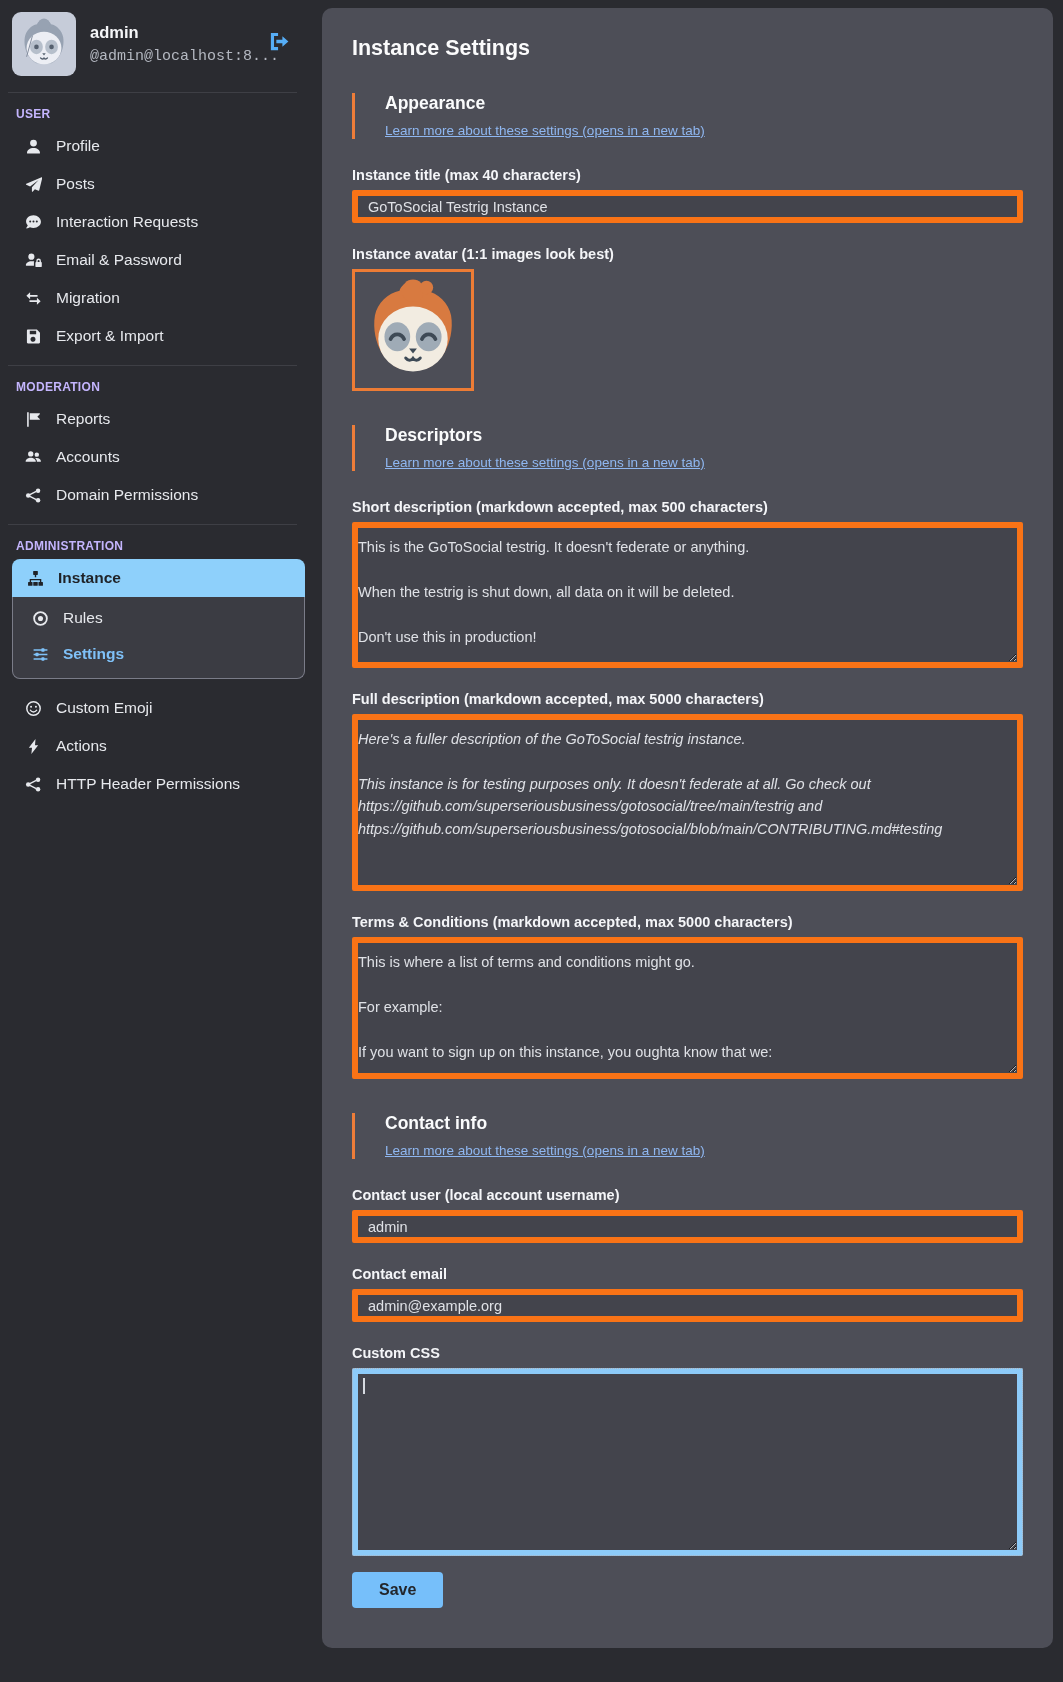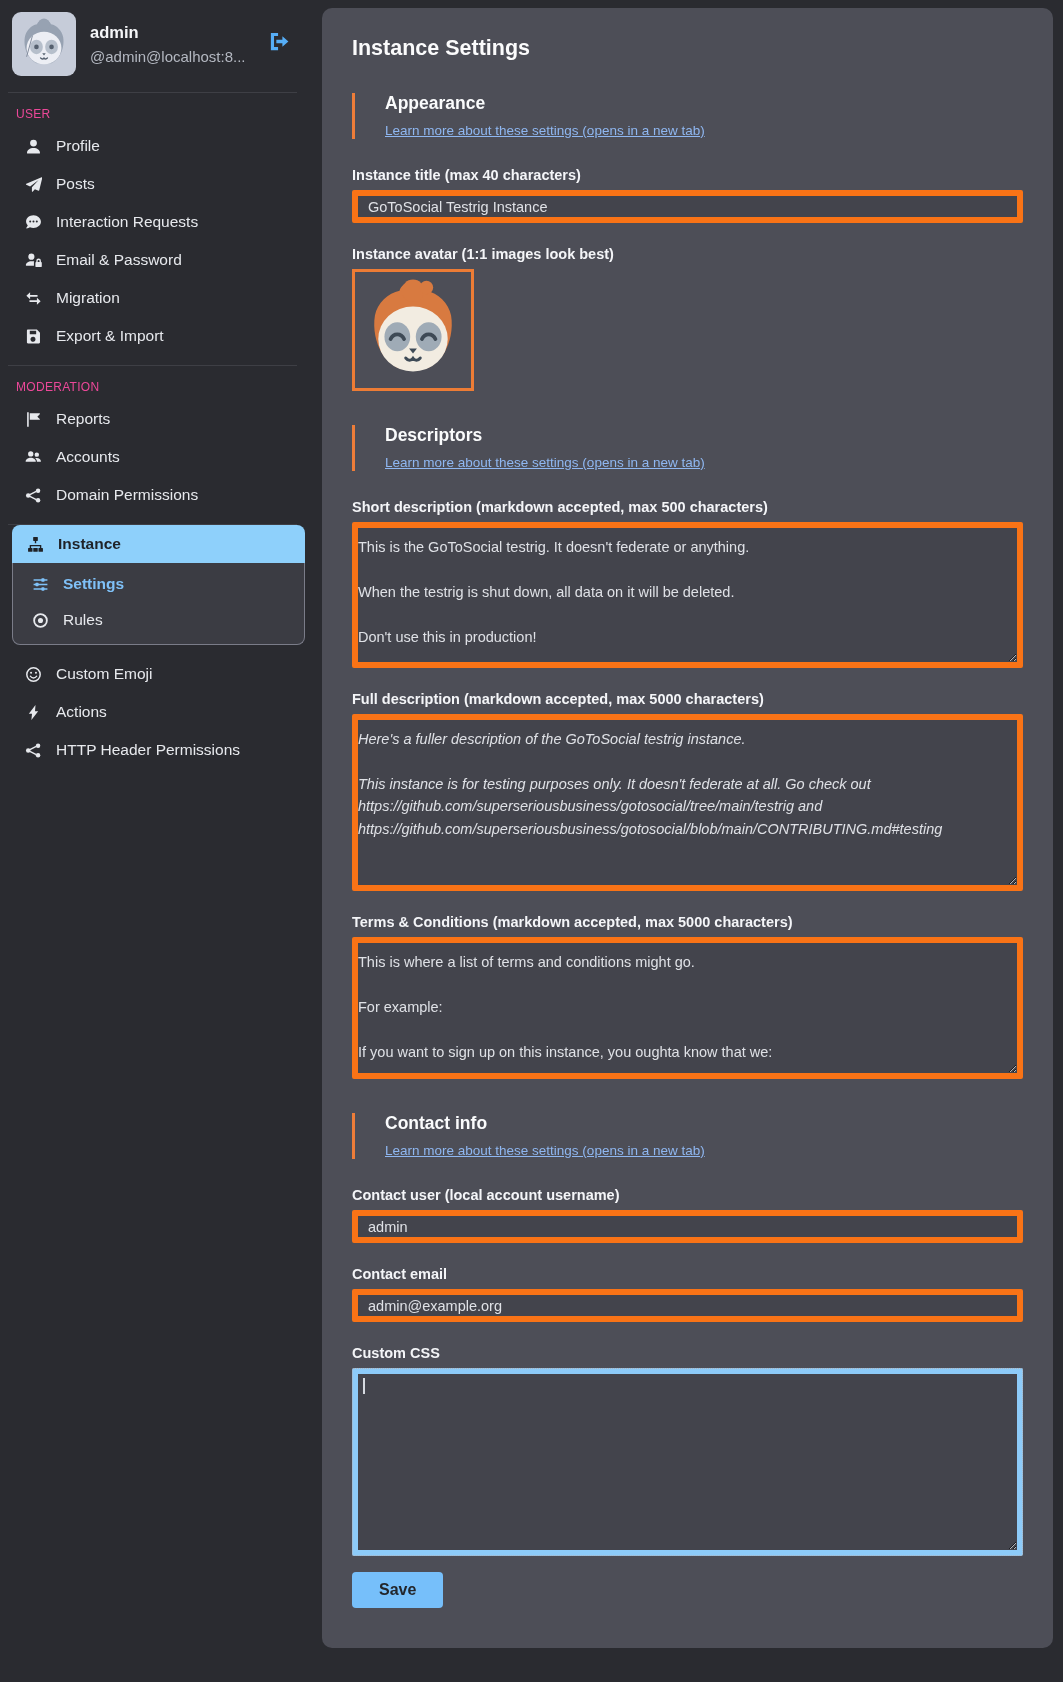--- a/index.html
+++ b/index.html
@@ -7,25 +7,25 @@
   body { width:1063px; min-height:1682px; overflow:hidden; }
   .app { display:flex; align-items:flex-start; }
 
   
   .sidebar { width:305px; flex:0 0 305px; color:#e7e9ed; padding-bottom:30px; }
   .user-card { position:relative; display:flex; align-items:center; gap:14px; padding:12px 12px 14px 12px; }
   .user-avatar { width:64px; height:64px; border-radius:9px; background:#c6ccd9; flex:0 0 64px; display:flex; align-items:center; justify-content:center; overflow:hidden; }
   .user-avatar svg { width:58px; height:58px; }
   .user-meta { display:flex; flex-direction:column; gap:6px; min-width:0; }
   .user-name { font-weight:700; font-size:16.5px; color:#f5f6f8; }
-  .user-handle { font-size:15px; color:#b4b8c1; white-space:nowrap; overflow:hidden; }
+  .user-handle { font-size:15px; color:#b4b8c1; white-space:nowrap; overflow:hidden;font-family:Liberation Mono, monospace; }
   .logout-btn { position:absolute; right:14px; top:30px; background:none; border:none; cursor:pointer; color:#56aef7; line-height:0; }
   .logout-btn svg { width:23px; height:23px; }
   .side-divider { border-top:1px solid #3e3f45; margin:2px 8px 0 8px; }
-  .side-label { color:#ec4899; font-size:12px; font-weight:400; letter-spacing:.3px; padding:14px 16px 6px 16px; }
+  .side-label { color:#c4b5fd; font-size:12px; font-weight:700; letter-spacing:.3px; padding:14px 16px 6px 16px; }
   .nav-item { display:flex; gap:14px; padding:10px 14px 10px 24px; font-size:15.5px; color:#e7e9ed; cursor:pointer; }
   .nav-icon { width:18px; flex:0 0 18px; display:flex; justify-content:center; align-items:center; line-height:0; }
   .nav-icon svg { width:17px; height:17px; fill:currentColor; }
   .nav-item.active { background:#8ed0fb; color:#1f2227; font-weight:700; margin-left:12px; border-radius:8px 8px 0 0; padding-left:14px; }
   .submenu { margin-left:12px; background:#3b3c43; border:1px solid #7a7c88; border-top:none; border-radius:0 0 8px 8px; padding:3px 0 6px 0; margin-bottom:10px; }
   .submenu .nav-item { padding:9px 14px 9px 18px; }
   .submenu .nav-item.current { color:#7fc1f8; font-weight:700; }
 
   
   .panel { flex:1; margin:8px 10px 14px 17px; background:#4d4e57; border-radius:10px; padding:28px 30px 40px 30px; color:#eceef1; }
@@ -171,52 +171,53 @@
             <circle cx="3" cy="8" r="2.1"></circle>
             <circle cx="12.3" cy="3.6" r="2.1"></circle>
             <circle cx="12.3" cy="12.4" r="2.1"></circle>
           </svg>
         </span>
       <span>Domain Permissions</span>
     </div>
 
     <div class="side-divider" style="margin-top:10px;"></div>
 
+    <div class="side-label">ADMINISTRATION</div>
     <div class="nav-item active">
       <span class="nav-icon">
           <svg viewBox="0 0 16 16">
             <path d="M8 4.4v2.5M3.2 11.2V9.1h9.6v2.1" stroke="currentColor" stroke-width="1.3" fill="none"></path>
             <rect x="5.8" y="1" width="4.4" height="3.6" rx=".5"></rect>
             <rect x="1" y="11.2" width="4.2" height="3.6" rx=".5"></rect>
             <rect x="5.9" y="11.2" width="4.2" height="3.6" rx=".5"></rect>
             <rect x="10.8" y="11.2" width="4.2" height="3.6" rx=".5"></rect>
           </svg>
         </span>
       <span>Instance</span>
     </div>
     <div class="submenu">
+      <div class="nav-item">
+        <span class="nav-icon">
+            <svg viewBox="0 0 16 16">
+              <circle cx="8" cy="8" r="6" fill="none" stroke="currentColor" stroke-width="1.7"></circle>
+              <circle cx="8" cy="8" r="2.4"></circle>
+            </svg>
+          </span>
+        <span>Rules</span>
+      </div>
       <div class="nav-item current">
         <span class="nav-icon">
             <svg viewBox="0 0 16 16">
               <path d="M1.5 3.8h13M1.5 8h13M1.5 12.2h13" stroke="currentColor" stroke-width="1.4" fill="none"></path>
               <rect x="8.8" y="2.1" width="3" height="3.3" rx=".8"></rect>
               <rect x="3.2" y="6.3" width="3" height="3.3" rx=".8"></rect>
               <rect x="8.8" y="10.5" width="3" height="3.3" rx=".8"></rect>
             </svg>
           </span>
         <span>Settings</span>
-      </div>
-      <div class="nav-item">
-        <span class="nav-icon">
-            <svg viewBox="0 0 16 16">
-              <circle cx="8" cy="8" r="6" fill="none" stroke="currentColor" stroke-width="1.7"></circle>
-              <circle cx="8" cy="8" r="2.4"></circle>
-            </svg>
-          </span>
-        <span>Rules</span>
       </div>
     </div>
     <div class="nav-item">
       <span class="nav-icon">
           <svg viewBox="0 0 16 16">
             <circle cx="8" cy="8" r="6.3" fill="none" stroke="currentColor" stroke-width="1.4"></circle>
             <circle cx="5.7" cy="6.3" r=".95"></circle>
             <circle cx="10.3" cy="6.3" r=".95"></circle>
             <path d="M5 9.6c.8 1.1 1.8 1.7 3 1.7s2.2-.6 3-1.7" fill="none" stroke="currentColor" stroke-width="1.2" stroke-linecap="round"></path>
           </svg>

